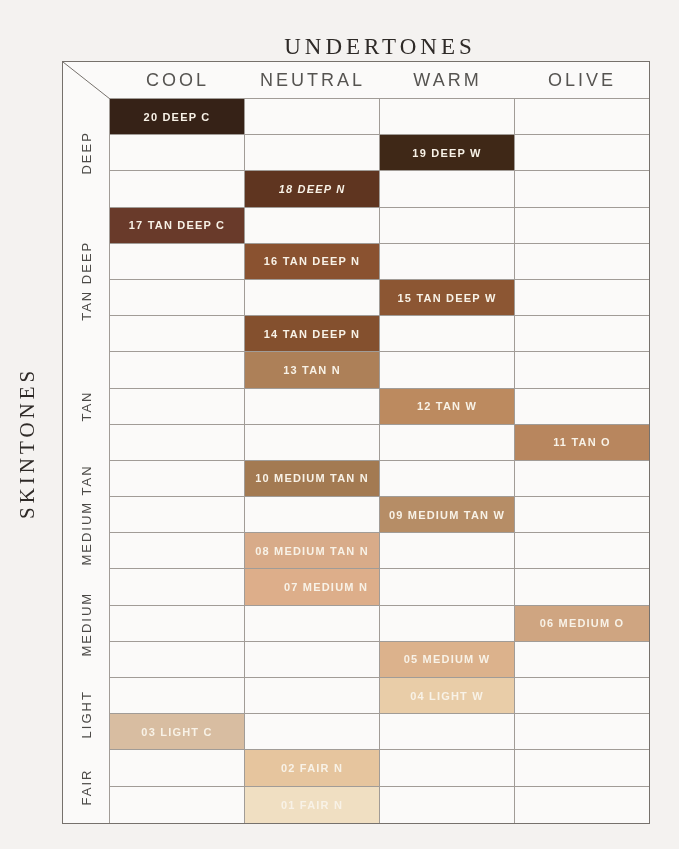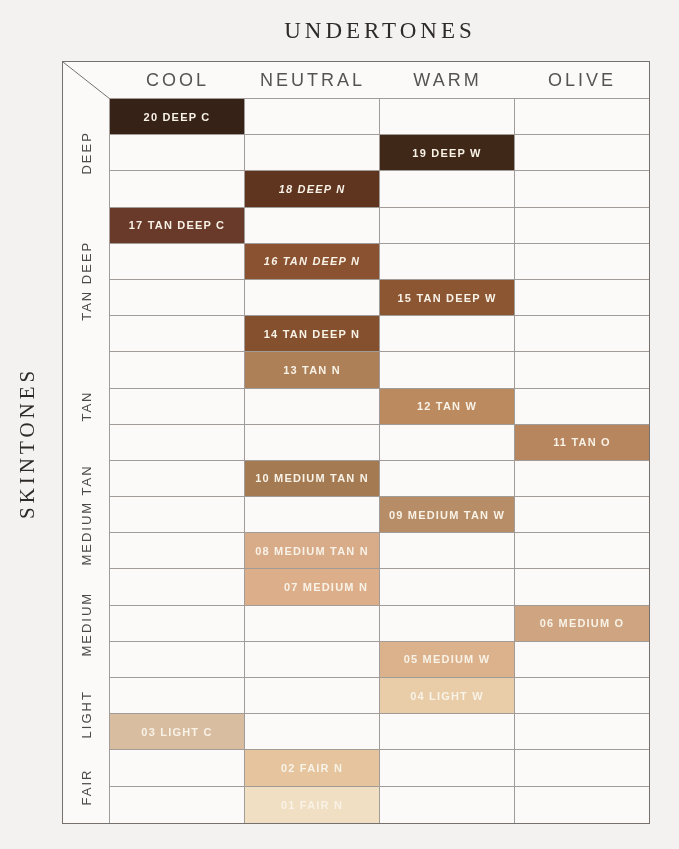--- a/index.html
+++ b/index.html
@@ -2,21 +2,21 @@
 <html><head>
 <meta charset="utf-8">
 <style>
   html,body{margin:0;padding:0;}
   body{
     width:679px;height:849px;position:relative;overflow:hidden;
     background:#f4f2f0;
     font-family:"Liberation Sans", sans-serif;
   }
   .page-title{
-    position:absolute;left:110px;width:540px;top:18px;
+    position:absolute;left:110px;width:540px;top:34px;
     text-align:center;
     font-family:"Liberation Serif", serif;
     font-size:23px;letter-spacing:4px;color:#2e2a27;
   }
   .side-title{
     position:absolute;left:6px;top:61px;width:42px;height:763px;
     display:flex;align-items:center;justify-content:center;
     font-family:"Liberation Serif", serif;
     font-size:21px;letter-spacing:4px;color:#2e2a27;
     writing-mode:vertical-rl;transform:rotate(180deg);
@@ -99,21 +99,21 @@
     <div class="cell" style="grid-area: 3 / 5;"></div>
     <div class="cell col-edge" style="grid-area: 4 / 2;"></div>
     <div class="cell col-edge shade-cell" style="grid-area: 4 / 3; background: rgb(95, 53, 32); font-style: italic;">18 DEEP N</div>
     <div class="cell col-edge" style="grid-area: 4 / 4;"></div>
     <div class="cell" style="grid-area: 4 / 5;"></div>
     <div class="cell col-edge shade-cell" style="grid-area: 5 / 2; background: rgb(105, 58, 42);">17 TAN DEEP C</div>
     <div class="cell col-edge" style="grid-area: 5 / 3;"></div>
     <div class="cell col-edge" style="grid-area: 5 / 4;"></div>
     <div class="cell" style="grid-area: 5 / 5;"></div>
     <div class="cell col-edge" style="grid-area: 6 / 2;"></div>
-    <div class="cell col-edge shade-cell" style="grid-area: 6 / 3; background: rgb(138, 82, 48); font-style: italic;">16 TAN DEEP N</div>
+    <div class="cell col-edge shade-cell" style="grid-area: 6 / 3; background: rgb(138, 82, 48);">16 TAN DEEP N</div>
     <div class="cell col-edge" style="grid-area: 6 / 4;"></div>
     <div class="cell" style="grid-area: 6 / 5;"></div>
     <div class="cell col-edge" style="grid-area: 7 / 2;"></div>
     <div class="cell col-edge" style="grid-area: 7 / 3;"></div>
     <div class="cell col-edge shade-cell" style="grid-area: 7 / 4; background: rgb(140, 86, 51);">15 TAN DEEP W</div>
     <div class="cell" style="grid-area: 7 / 5;"></div>
     <div class="cell col-edge" style="grid-area: 8 / 2;"></div>
     <div class="cell col-edge shade-cell" style="grid-area: 8 / 3; background: rgb(132, 80, 46);">14 TAN DEEP N</div>
     <div class="cell col-edge" style="grid-area: 8 / 4;"></div>
     <div class="cell" style="grid-area: 8 / 5;"></div>

